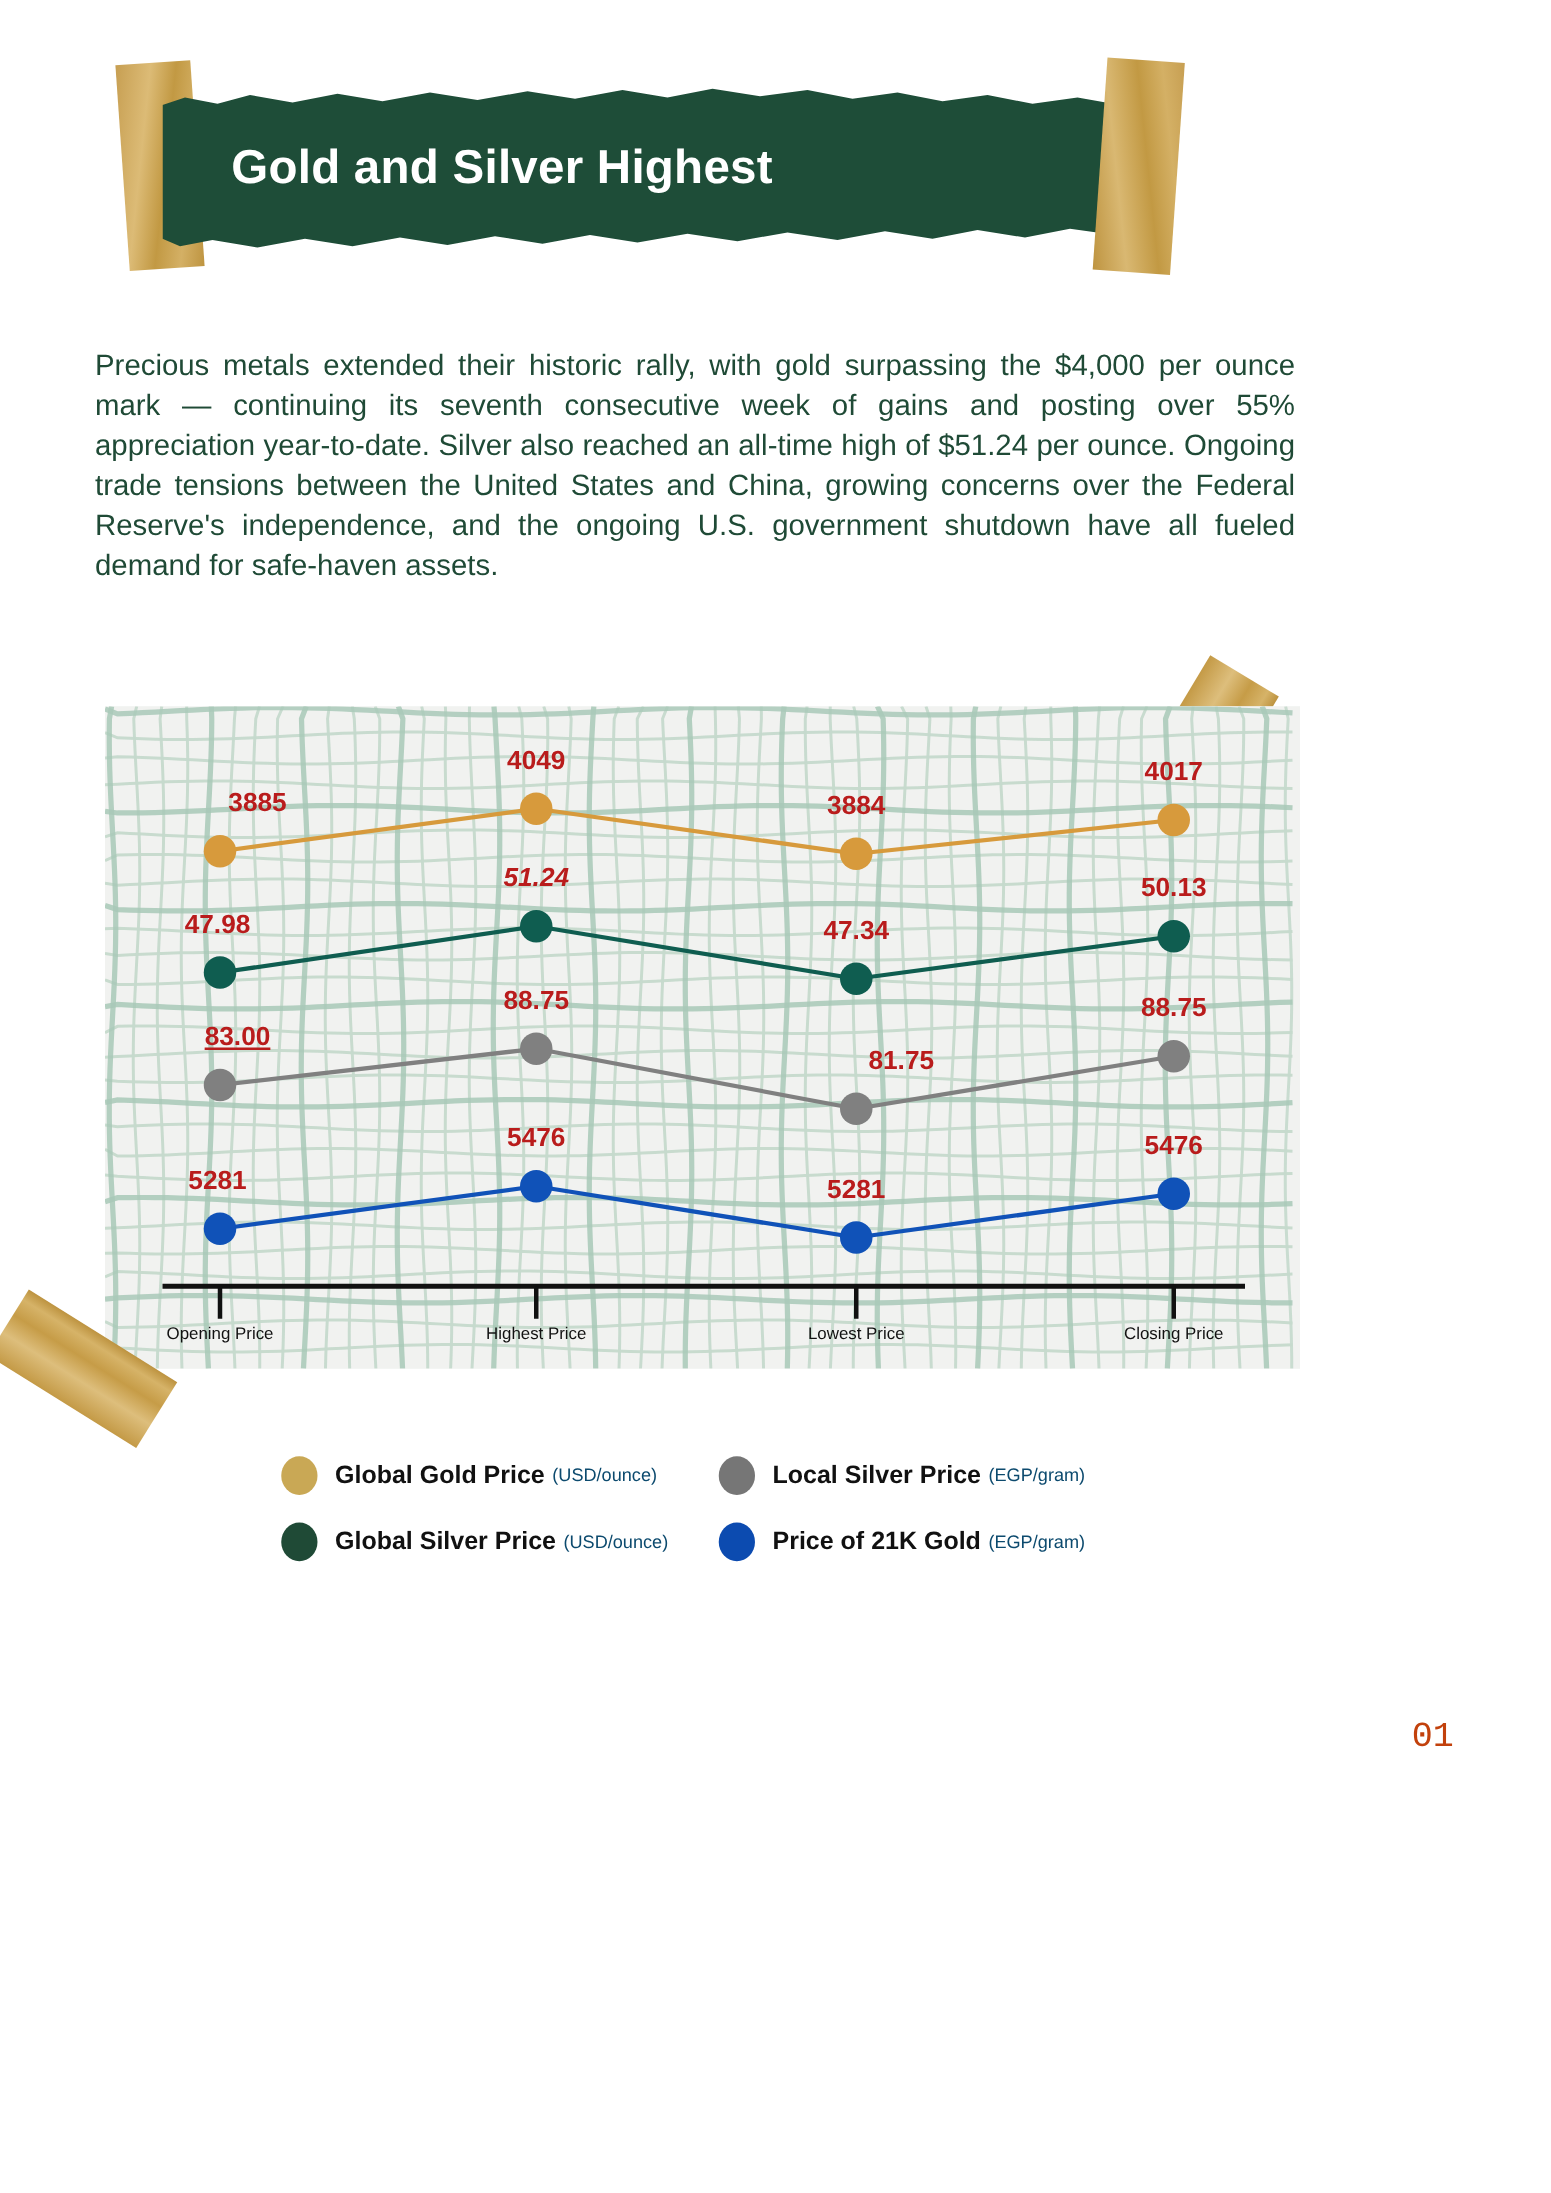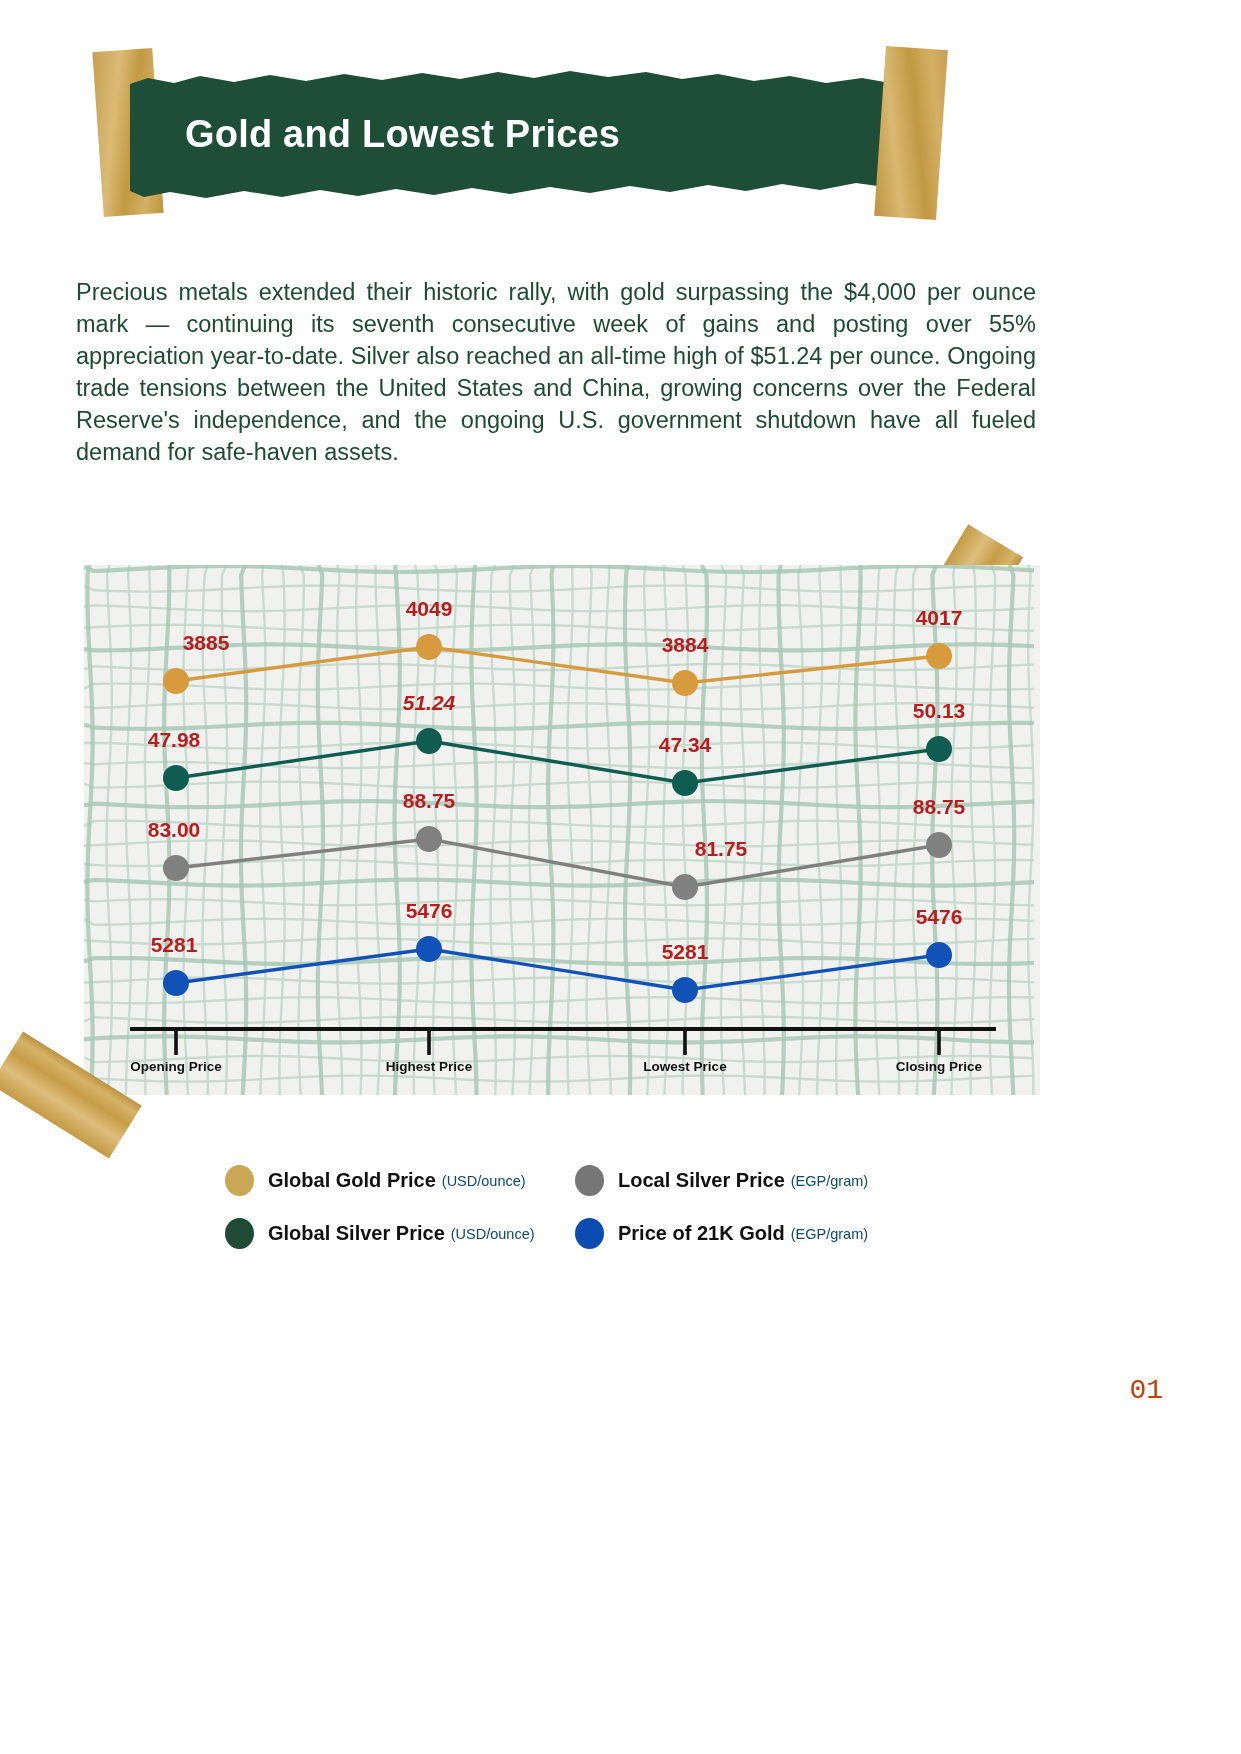--- a/index.html
+++ b/index.html
@@ -26,21 +26,21 @@
       color:#1F4A36;font-size:23.5px;line-height:32px;text-align:justify;}
 
   
   #chart-card{position:absolute;left:84px;top:565px;width:956px;height:530px;overflow:hidden;
       background:#F2F3F1;}
   #grid-svg{position:absolute;inset:0;width:100%;height:100%;}
   #chart-plot{position:absolute;inset:0;}
   #chart-plot svg{position:absolute;inset:0;width:100%;height:100%;}
   .pt-label{position:absolute;font-size:21px;font-weight:700;color:#b91c1c;
       transform:translate(-50%,-50%);white-space:nowrap;}
-  .axis-cat{position:absolute;font-size:13.5px;font-weight:700;color:#111;
+  .axis-cat{position:absolute;font-size:13.5px;font-weight:400;color:#111;
       transform:translateX(-50%);white-space:nowrap;}
 
   .tape-chart-tr{position:absolute;width:64px;height:150px;left:925px;top:530px;
       transform:rotate(31deg);
       background:linear-gradient(90deg,#C49A46 0%,#DDBE7C 35%,#C69C47 62%,#D6B368 85%,#BD9340 100%);}
   .tape-chart-bl{position:absolute;width:62px;height:140px;left:35px;top:1025px;
       transform:rotate(-58deg);
       background:linear-gradient(90deg,#C49A46 0%,#DDBE7C 35%,#C69C47 62%,#D6B368 85%,#BD9340 100%);}
 
   
@@ -63,21 +63,21 @@
     <svg viewBox="0 0 790 130" preserveAspectRatio="none">
       <path d="M0,14 L18,8 L44,13 L70,6 L104,12 L140,5 L176,11 L214,4 L252,10 L292,3
                L330,9 L368,2 L404,8 L440,1 L478,7 L516,2 L552,9 L588,4 L624,11 L660,6
                L696,13 L732,8 L766,14 L790,9 L790,112 L762,118 L726,113 L690,120 L652,114
                L616,121 L578,115 L540,122 L500,116 L460,123 L420,117 L380,124 L342,118
                L304,125 L266,119 L228,126 L190,120 L152,127 L114,121 L76,128 L40,122
                L14,127 L0,121 Z" fill="#1E4D38"></path>
     </svg>
   </div>
 
-  <div id="banner-title">Gold and Lowest Prices</div>
+  <div id="banner-title">Gold and Silver Highest</div>
 
   <div class="tape t-right"></div>
 </div>
 
 <p id="intro">Precious metals extended their historic rally, with gold surpassing the $4,000 per ounce mark — continuing its seventh consecutive week of gains and posting over 55% appreciation year-to-date. Silver also reached an all-time high of $51.24 per ounce. Ongoing trade tensions between the United States and China, growing concerns over the Federal Reserve's independence, and the ongoing U.S. government shutdown have all fueled demand for safe-haven assets.</p>
 
 <div class="tape-chart-tr"></div>
 
 <div id="chart-card">
 
@@ -197,21 +197,21 @@
 
   <div id="value-labels">
       <div class="pt-label" style="left:90px;top:78px;margin-left:32px;">3885</div>
       <div class="pt-label" style="left:345px;top:44px;">4049</div>
       <div class="pt-label" style="left:601px;top:80px;">3884</div>
       <div class="pt-label" style="left:855px;top:53px;">4017</div>
       <div class="pt-label" style="left:90px;top:175px;">47.98</div>
       <div class="pt-label" style="left:345px;top:138px;font-style:italic;">51.24</div>
       <div class="pt-label" style="left:601px;top:180px;">47.34</div>
       <div class="pt-label" style="left:855px;top:146px;">50.13</div>
-      <div class="pt-label" style="left:90px;top:265px;">83.00</div>
+      <div class="pt-label" style="left:106px;top:265px;text-decoration:underline;">83.00</div>
       <div class="pt-label" style="left:345px;top:236px;">88.75</div>
       <div class="pt-label" style="left:601px;top:284px;margin-left:36px;">81.75</div>
       <div class="pt-label" style="left:855px;top:242px;">88.75</div>
       <div class="pt-label" style="left:90px;top:380px;">5281</div>
       <div class="pt-label" style="left:345px;top:346px;">5476</div>
       <div class="pt-label" style="left:601px;top:387px;">5281</div>
       <div class="pt-label" style="left:855px;top:352px;">5476</div>
     </div>
 
   <svg id="axis-svg" style="position:absolute;inset:0;width:100%;height:100%;" viewBox="0 0 956 530" preserveAspectRatio="none">

